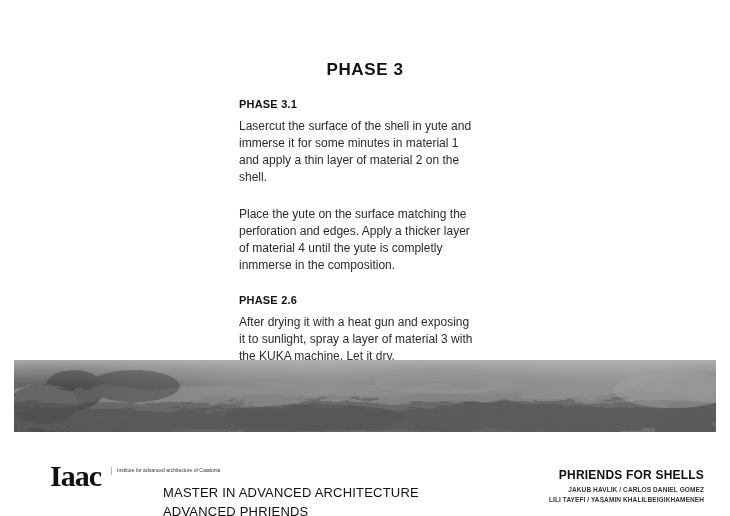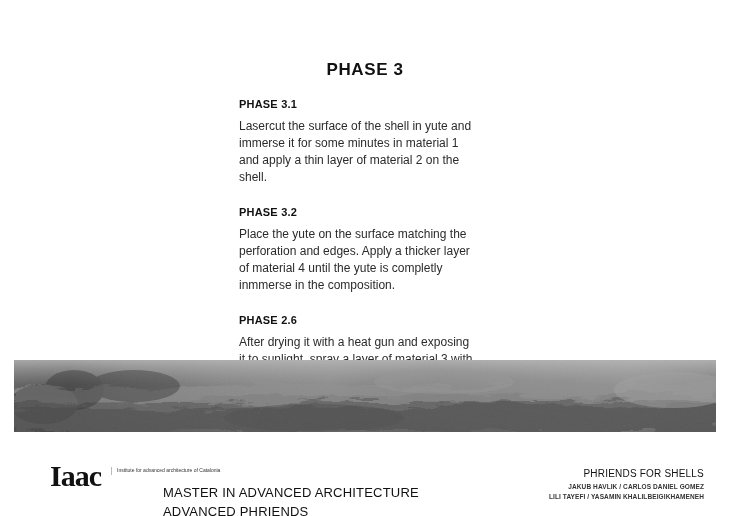--- a/index.html
+++ b/index.html
@@ -111,22 +111,22 @@
     color: #111;
     letter-spacing: 0.2px;
   }
   .credits {
     position: absolute;
     right: 26px;
     top: 13px;
     text-align: right;
   }
   .credits .project {
-    font-size: 10px;
-    font-weight: normal;
+    font-size: 12px;
+    font-weight: bold;
     color: #111;
     letter-spacing: 0.2px;
   }
   .credits .names {
     font-size: 6.5px;
     font-weight: bold;
     color: #333;
     line-height: 1.5;
     margin-top: 3px;
     letter-spacing: 0.1px;
@@ -140,21 +140,20 @@
   <div class="title">PHASE 3</div>
 
   <div class="phases">
 
     <div class="phase">
       <p class="phase-heading">PHASE 3.1</p>
       <p class="phase-body">Lasercut the surface of the shell in yute and immerse it for some minutes in material 1 and apply a thin layer of material 2 on the shell.</p>
     </div>
 
     <div class="phase">
-      <p class="phase-heading">PHASE 3.2</p>
       <p class="phase-body">Place the yute on the surface matching the perforation and edges. Apply a thicker layer of material 4 until the yute is completly inmmerse in the composition.</p>
     </div>
 
     <div class="phase">
       <p class="phase-heading">PHASE 2.6</p>
       <p class="phase-body">After drying it with a heat gun and exposing it to sunlight, spray a layer of material 3 with the KUKA machine. Let it dry.</p>
     </div>
 
   </div>
 

